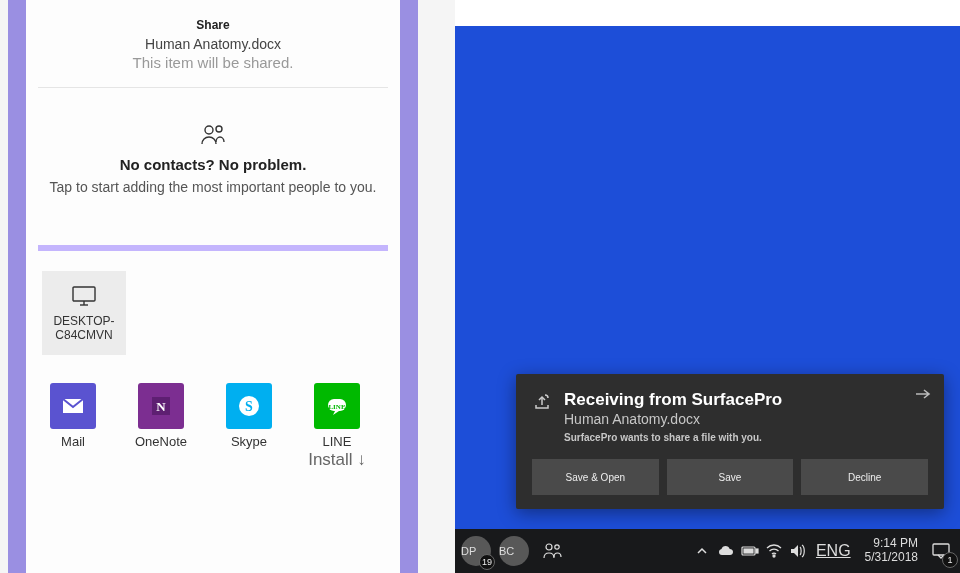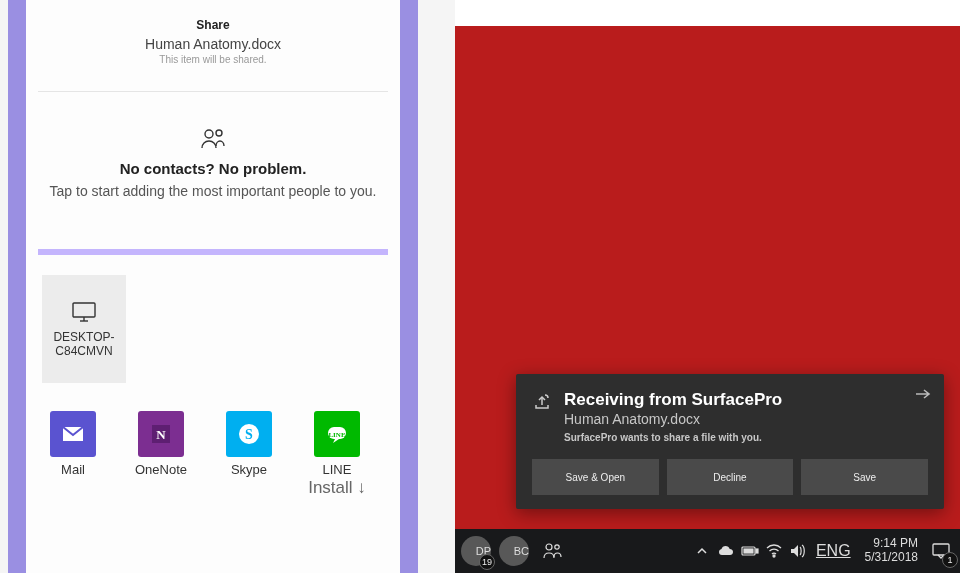--- a/index.html
+++ b/index.html
@@ -35,24 +35,24 @@
       color: #222;
     }
     .share-filename {
       text-align: center;
       font-size: 14px;
       color: #444;
       margin-top: 4px;
     }
     .share-note {
       text-align: center;
-      font-size: 10px;
+      font-size: 15px;
       color: #999;
       margin-top: 2px;
-      padding-bottom: 26px;
+      padding-bottom: 16px;
       border-bottom: 1px solid #e5e5e5;
     }
     .contacts-block {
       text-align: center;
       padding: 36px 8px 50px;
       border-bottom: 6px solid #c4b5fd;
     }
     .people-icon {
       display: inline-block;
       margin-bottom: 6px;
@@ -65,21 +65,21 @@
     .contacts-sub {
       font-size: 14px;
       color: #555;
       margin-top: 6px;
     }
     .nearby-row {
       padding: 20px 4px 10px;
     }
     .device-tile {
       width: 84px;
-      height: 108px;
+      height: 84px;
       background: #ececec;
       display: flex;
       flex-direction: column;
       align-items: center;
       justify-content: center;
       cursor: pointer;
       font-size: 12px;
       color: #333;
       text-align: center;
       gap: 4px;
@@ -111,21 +111,21 @@
     .app-label { text-align: center; line-height: 1.15; }
     .install-hint { font-size: 17px; color: #666; }
 
     
     .right-pane {
       position: absolute;
       left: 455px;
       top: 0;
       width: 505px;
       height: 573px;
-      background: #b91c1c;
+      background: #1d4ed8;
     }
     .right-top-white {
       position: absolute; top:0; left:0; right:0; height: 26px;
       background: #fff;
     }
     .toast {
       position: absolute;
       right: 16px;
       bottom: 64px;
       width: 428px;
@@ -175,21 +175,21 @@
       background: #18191b;
       display: flex;
       align-items: center;
       color: #ddd;
       font-size: 12px;
       padding: 0 4px 0 6px;
     }
     .tb-avatar {
       width: 30px; height: 30px; border-radius: 50%;
       background: #585858;
-      display: flex; align-items: center; justify-content: flex-end;
+      display: flex; align-items: center; justify-content: flex-start;
       font-size: 11px; color: #ddd;
       margin-right: 8px;
       position: relative;
       cursor: pointer;
     }
     .tb-badge {
       position: absolute; right: -4px; bottom: -4px;
       background: #111; border: 1px solid #666;
       color: #eee; font-size: 9px;
       width: 16px; height: 16px; border-radius: 50%;
@@ -324,22 +324,22 @@
         </svg>
       </span>
       <div>
         <div class="toast-title">Receiving from SurfacePro</div>
         <div class="toast-file">Human Anatomy.docx</div>
         <div class="toast-msg">SurfacePro wants to share a file with you.</div>
       </div>
     </div>
     <div class="toast-actions">
       <div class="toast-btn">Save &amp; Open</div>
+      <div class="toast-btn">Save</div>
       <div class="toast-btn">Decline</div>
-      <div class="toast-btn">Save</div>
     </div>
   </div>
 
   <div class="taskbar">
     <div class="tb-avatar">
       <span>DP</span>
       <span class="tb-badge">19</span>
     </div>
     <div class="tb-avatar">
       <span>BC</span>

